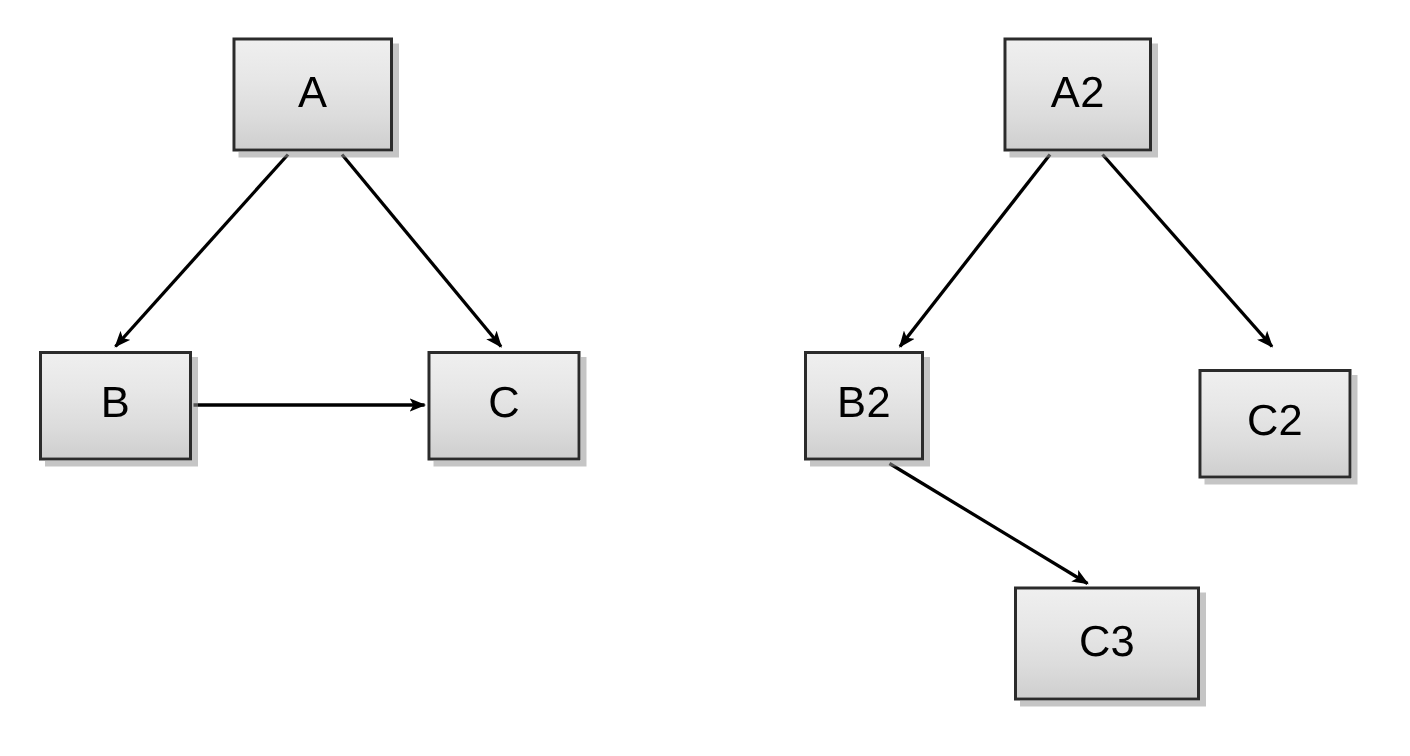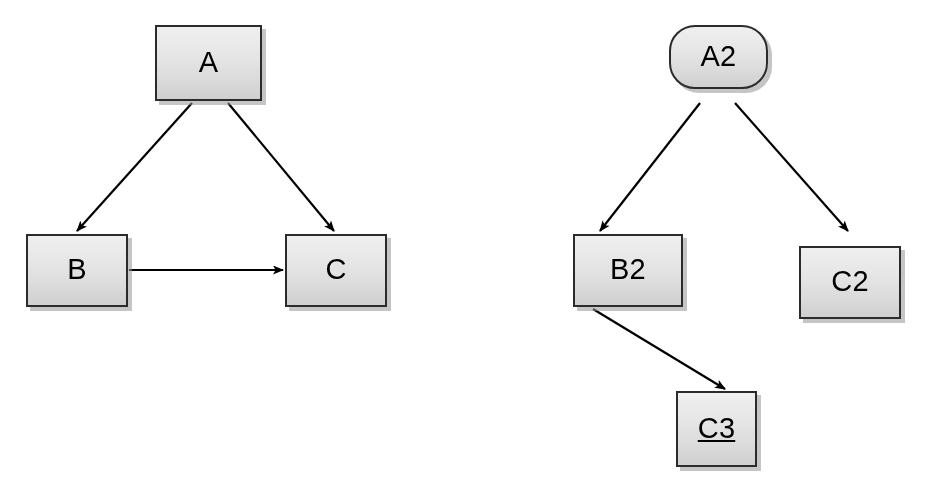--- a/index.html
+++ b/index.html
@@ -66,27 +66,27 @@
   <div id="node-layer">
       <div class="node" style="left: 155px; top: 25px; width: 107px; height: 76px;">
         <span class="node-label">A</span>
       </div>
       <div class="node" style="left: 26px; top: 234px; width: 102px; height: 73px;">
         <span class="node-label">B</span>
       </div>
       <div class="node" style="left: 285px; top: 234px; width: 102px; height: 73px;">
         <span class="node-label">C</span>
       </div>
-      <div class="node" style="left: 669px; top: 25px; width: 99px; height: 64px; border-radius: 26px;">
+      <div class="node" style="left: 669px; top: 25px; width: 99px; height: 76px;">
         <span class="node-label">A2</span>
       </div>
-      <div class="node" style="left: 573px; top: 234px; width: 110px; height: 73px;">
+      <div class="node" style="left: 536px; top: 234px; width: 80px; height: 73px;">
         <span class="node-label">B2</span>
       </div>
       <div class="node" style="left: 799px; top: 246px; width: 102px; height: 73px;">
         <span class="node-label">C2</span>
       </div>
-      <div class="node" style="left: 676px; top: 391px; width: 81px; height: 76px; text-decoration: underline;">
+      <div class="node" style="left: 676px; top: 391px; width: 124px; height: 76px;">
         <span class="node-label">C3</span>
       </div>
     </div>
 
 </div>
 
 </body></html>

